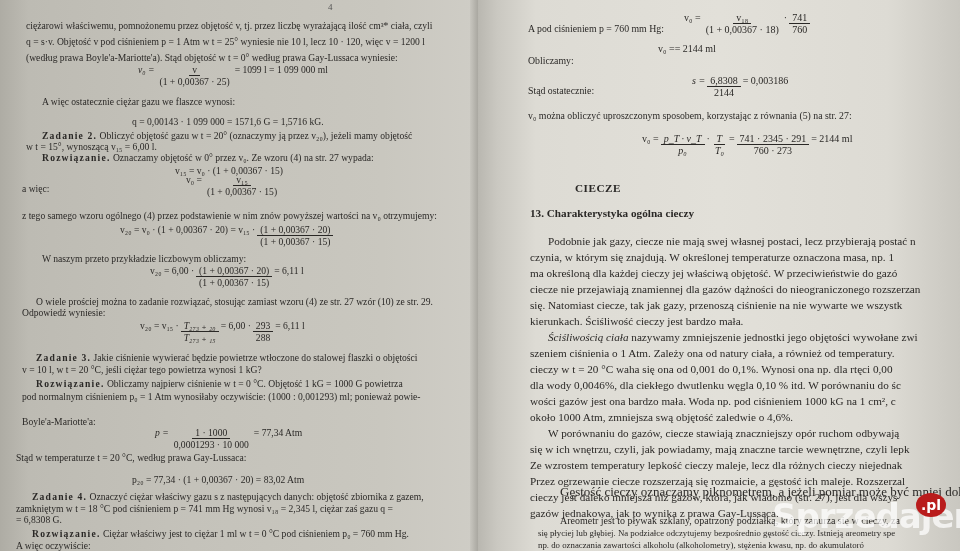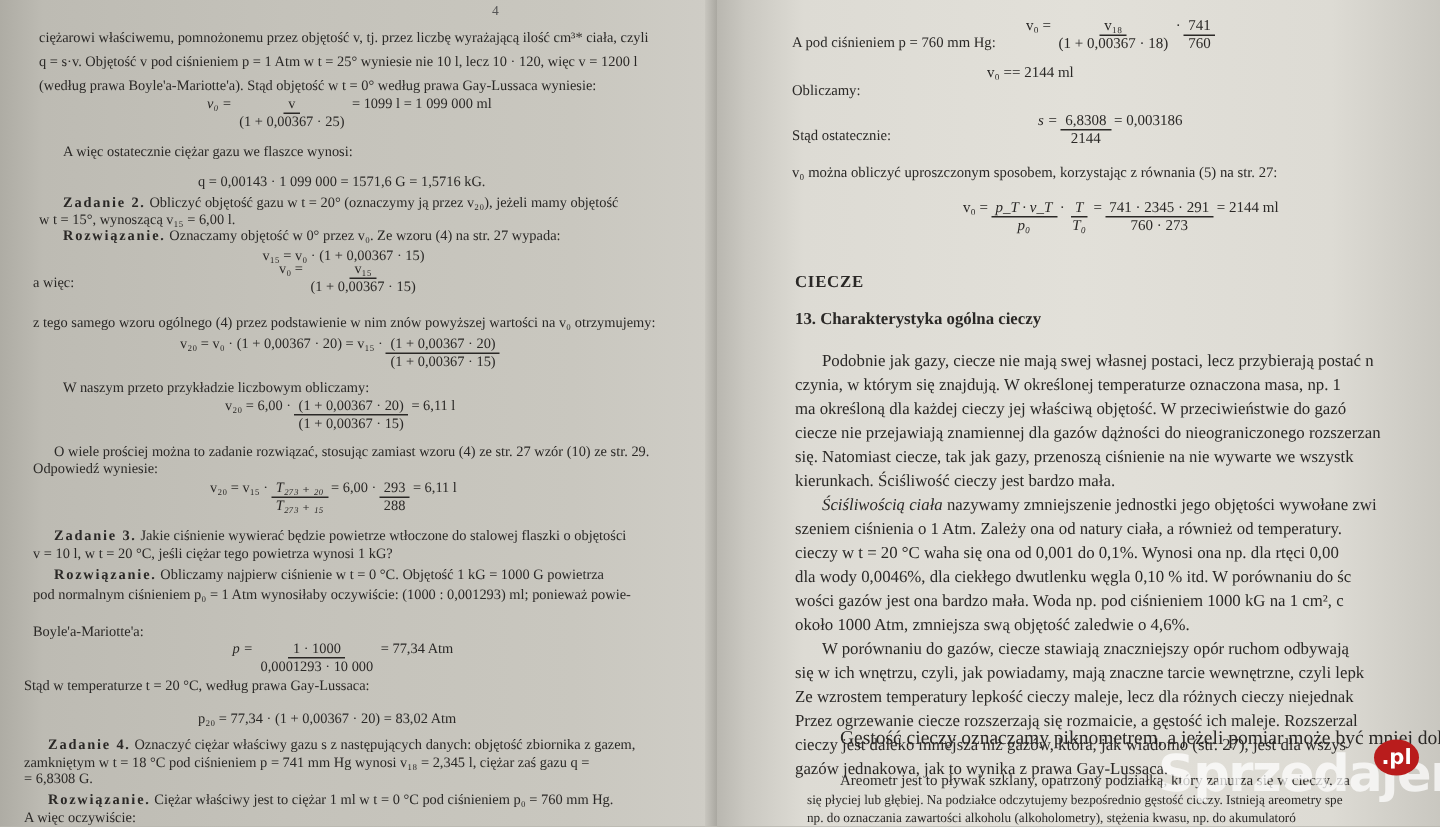--- a/index.html
+++ b/index.html
@@ -24,21 +24,21 @@
   }
   .txt { position:absolute; white-space:nowrap; font-size:9.6px; line-height:12px; }
   .r .txt { font-size:11.2px; line-height:15px; }
   .sp { letter-spacing:1.2px; font-weight:bold; }
   .i { font-style:italic; }
   .frac { display:inline-flex; flex-direction:column; align-items:center; vertical-align:middle; margin:0 2px; }
   .frac .num { border-bottom:0.8px solid #2a2826; padding:0 3px; line-height:11px; }
   .frac .den { padding:0 3px; line-height:11px; }
   .eq { position:absolute; font-size:9.6px; white-space:nowrap; display:flex; align-items:flex-start; }
   .r .eq { font-size:10px; }
-  .h-section { font-size:13px; font-weight:bold; letter-spacing:0.5px; }
+  .h-section { font-size:13px; font-weight:bold; letter-spacing:0.5px;margin-left:45px; }
   .h-sub { font-size:12px; font-weight:bold; }
   .small { font-size:9.8px !important; }
   .watermark {
     position:absolute; left:772px; top:496px; display:flex; align-items:center;
     font-family:"DejaVu Sans","Liberation Sans",sans-serif; font-weight:bold;
     font-size:34px; color:rgba(255,255,255,0.72); letter-spacing:-1px;
   }
   .wm-badge {
     position:absolute; left:916px; top:493px; width:30px; height:24px;
     background:#b91c1c; border-radius:50%; color:#fff;

